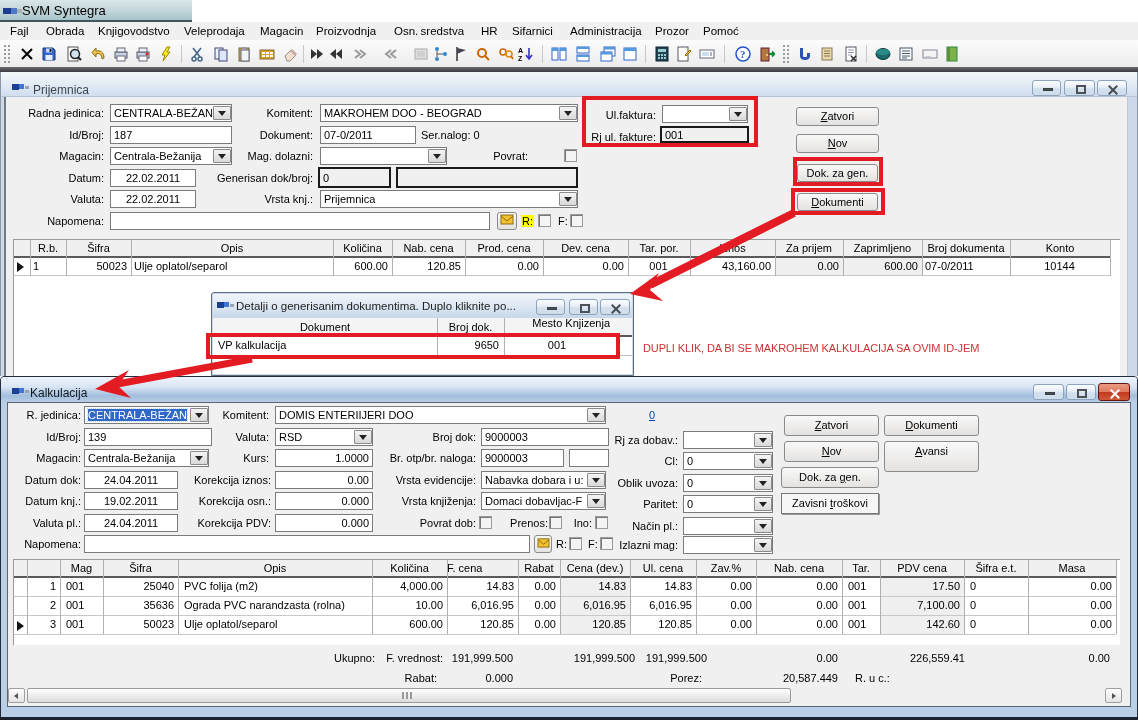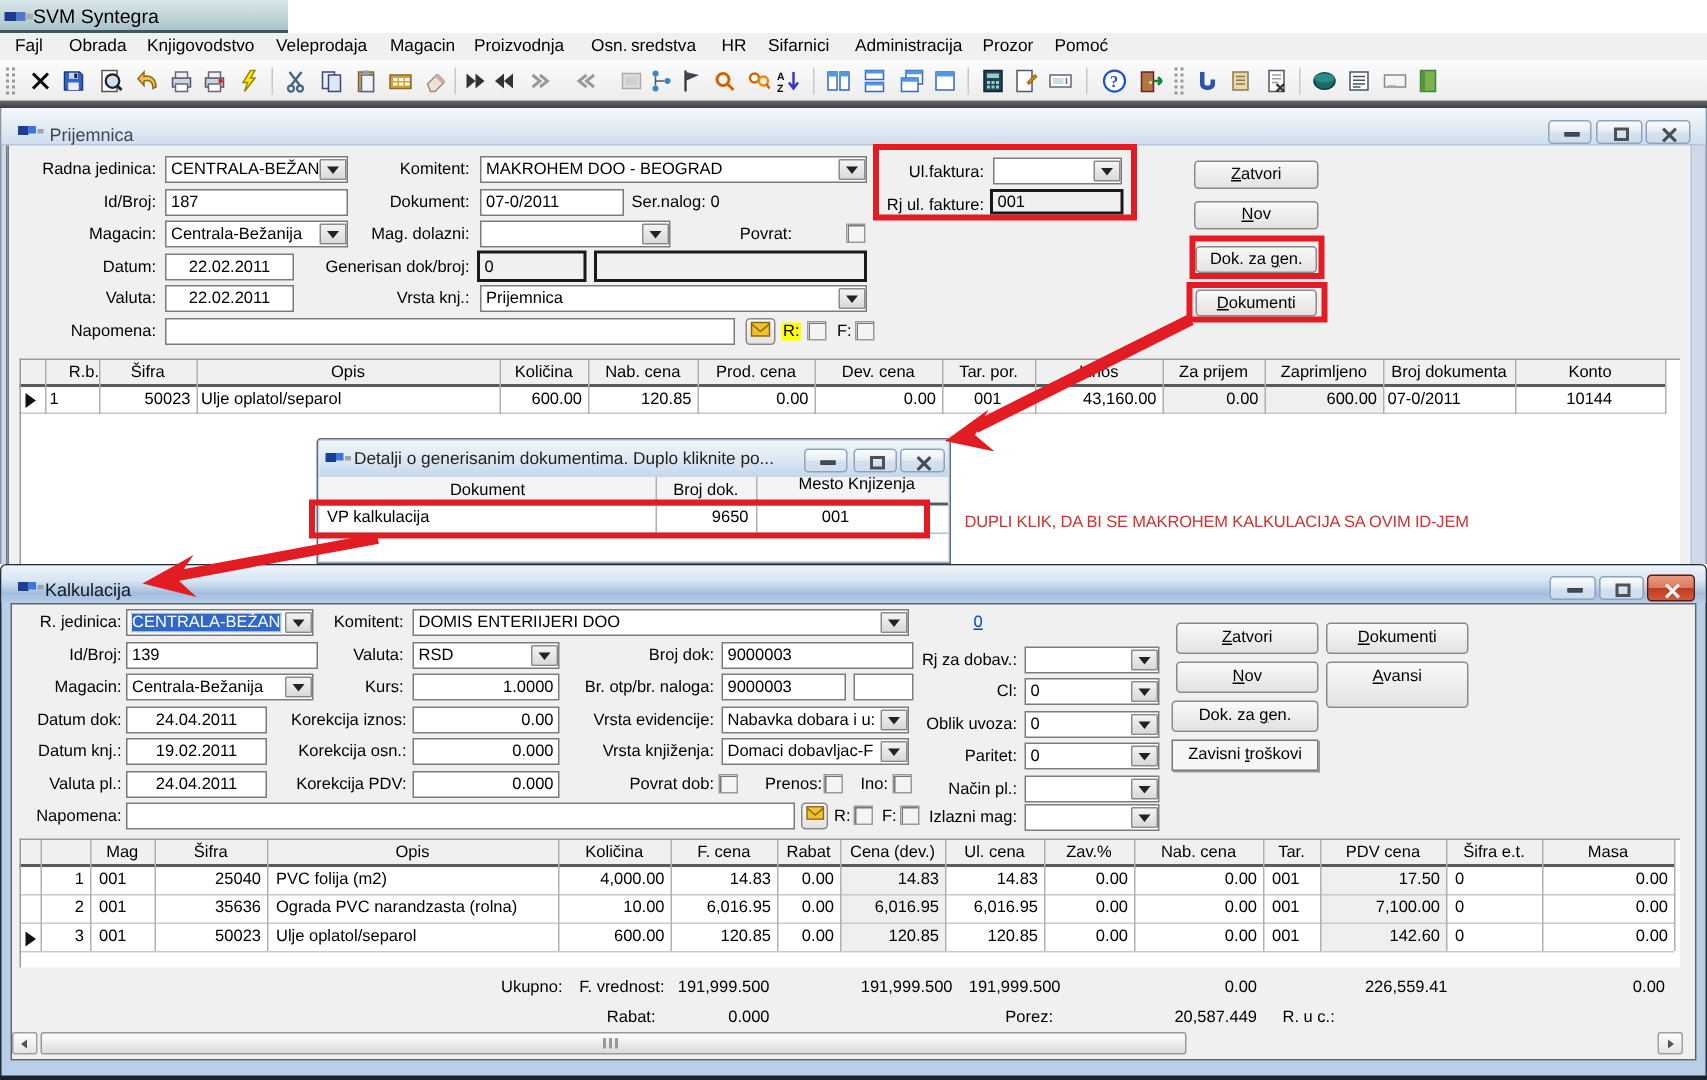--- a/index.html
+++ b/index.html
@@ -318,21 +318,21 @@
 <div class="tb" style="left:660px;top:126.0px;width:89px;height:17px;background:#f0f0f0;border:2px solid #1a1a1a;text-align:left;padding-left:3px;padding-right:3px;font-size:11px;line-height:15px;">001</div>
 <div style="position:absolute;left:582px;top:96px;width:176px;height:51px;border:4px solid #e31b22;z-index:60"></div>
 <div class="btn" style="left:796px;top:107px;width:83px;height:19px;line-height:17px"><u>Z</u>atvori</div>
 <div class="btn" style="left:796px;top:134px;width:83px;height:19px;line-height:17px"><u>N</u>ov</div>
 <div class="btn" style="left:797px;top:164px;width:81px;height:18px;line-height:16px">Dok. za <u>g</u>en.</div>
 <div class="btn" style="left:797px;top:193px;width:81px;height:18px;line-height:16px"><u>D</u>okumenti</div>
 <div style="position:absolute;left:793px;top:157px;width:90px;height:29px;border:4px solid #e31b22;z-index:60"></div>
 <div style="position:absolute;left:791px;top:188px;width:94px;height:27px;border:4px solid #e31b22;z-index:60"></div>
 <div style="position:absolute;left:13px;top:239px;width:1107px;height:137px;background:#fff;border-top:1px solid #9a9a9a"></div>
 <div style="position:absolute;left:13px;top:240px;width:1097px;height:17px;background:#f0f0f0"></div>
-<div class="cell" style="left:30px;top:240px;width:36px;text-align:right">R.b.</div>
+<div class="cell" style="left:30px;top:240px;width:36px;text-align:center">R.b.</div>
 <div class="cell" style="left:66px;top:240px;width:65px;text-align:center">Šifra</div>
 <div class="cell" style="left:131px;top:240px;width:202px;text-align:center">Opis</div>
 <div class="cell" style="left:333px;top:240px;width:59px;text-align:center">Količina</div>
 <div class="cell" style="left:392px;top:240px;width:73px;text-align:center">Nab. cena</div>
 <div class="cell" style="left:465px;top:240px;width:78px;text-align:center">Prod. cena</div>
 <div class="cell" style="left:543px;top:240px;width:85px;text-align:center">Dev. cena</div>
 <div class="cell" style="left:628px;top:240px;width:62px;text-align:center">Tar. por.</div>
 <div class="cell" style="left:690px;top:240px;width:85px;text-align:center">Iznos</div>
 <div class="cell" style="left:775px;top:240px;width:68px;text-align:center">Za prijem</div>
 <div class="cell" style="left:843px;top:240px;width:79px;text-align:center">Zaprimljeno</div>
@@ -523,21 +523,21 @@
 <div class="btn" style="left:784px;top:441px;width:95px;height:21px;line-height:19px"><u>N</u>ov</div>
 <div class="btn" style="left:884px;top:441px;width:95px;height:31px;line-height:19px"><u>A</u>vansi</div>
 <div class="btn" style="left:781px;top:467px;width:98px;height:21px;line-height:19px">Dok. za <u>g</u>en.</div>
 <div class="btn" style="left:781px;top:493px;width:98px;height:21px;line-height:19px;border-radius:0;background:#f6f6f6;border:1px solid #777;box-shadow:1px 1px 0 #999">Zavisni <u>t</u>roškovi</div>
 <div style="position:absolute;left:13px;top:559px;width:1107px;height:86px;background:#fff;border-top:1px solid #9a9a9a"></div>
 <div style="position:absolute;left:13px;top:560px;width:1103px;height:17px;background:#f0f0f0"></div>
 <div class="cell" style="left:60px;top:560px;width:43px;text-align:center">Mag</div>
 <div class="cell" style="left:103px;top:560px;width:75px;text-align:center">Šifra</div>
 <div class="cell" style="left:178px;top:560px;width:194px;text-align:center">Opis</div>
 <div class="cell" style="left:372px;top:560px;width:75px;text-align:center">Količina</div>
-<div class="cell" style="left:447px;top:560px;width:71px;text-align:center">F. cena</div>
+<div class="cell" style="left:447px;top:560px;width:71px;">F. cena</div>
 <div class="cell" style="left:518px;top:560px;width:42px;text-align:center">Rabat</div>
 <div class="cell" style="left:560px;top:560px;width:70px;text-align:center">Cena (dev.)</div>
 <div class="cell" style="left:630px;top:560px;width:66px;text-align:center">Ul. cena</div>
 <div class="cell" style="left:696px;top:560px;width:60px;text-align:center">Zav.%</div>
 <div class="cell" style="left:756px;top:560px;width:86px;text-align:center">Nab. cena</div>
 <div class="cell" style="left:842px;top:560px;width:38px;text-align:center">Tar.</div>
 <div class="cell" style="left:880px;top:560px;width:84px;text-align:center">PDV cena</div>
 <div class="cell" style="left:964px;top:560px;width:64px;text-align:center">Šifra e.t.</div>
 <div class="cell" style="left:1028px;top:560px;width:88px;text-align:center">Masa</div>
 <div style="position:absolute;left:13px;top:576px;width:1103px;height:2px;background:#5a5a5a"></div>

